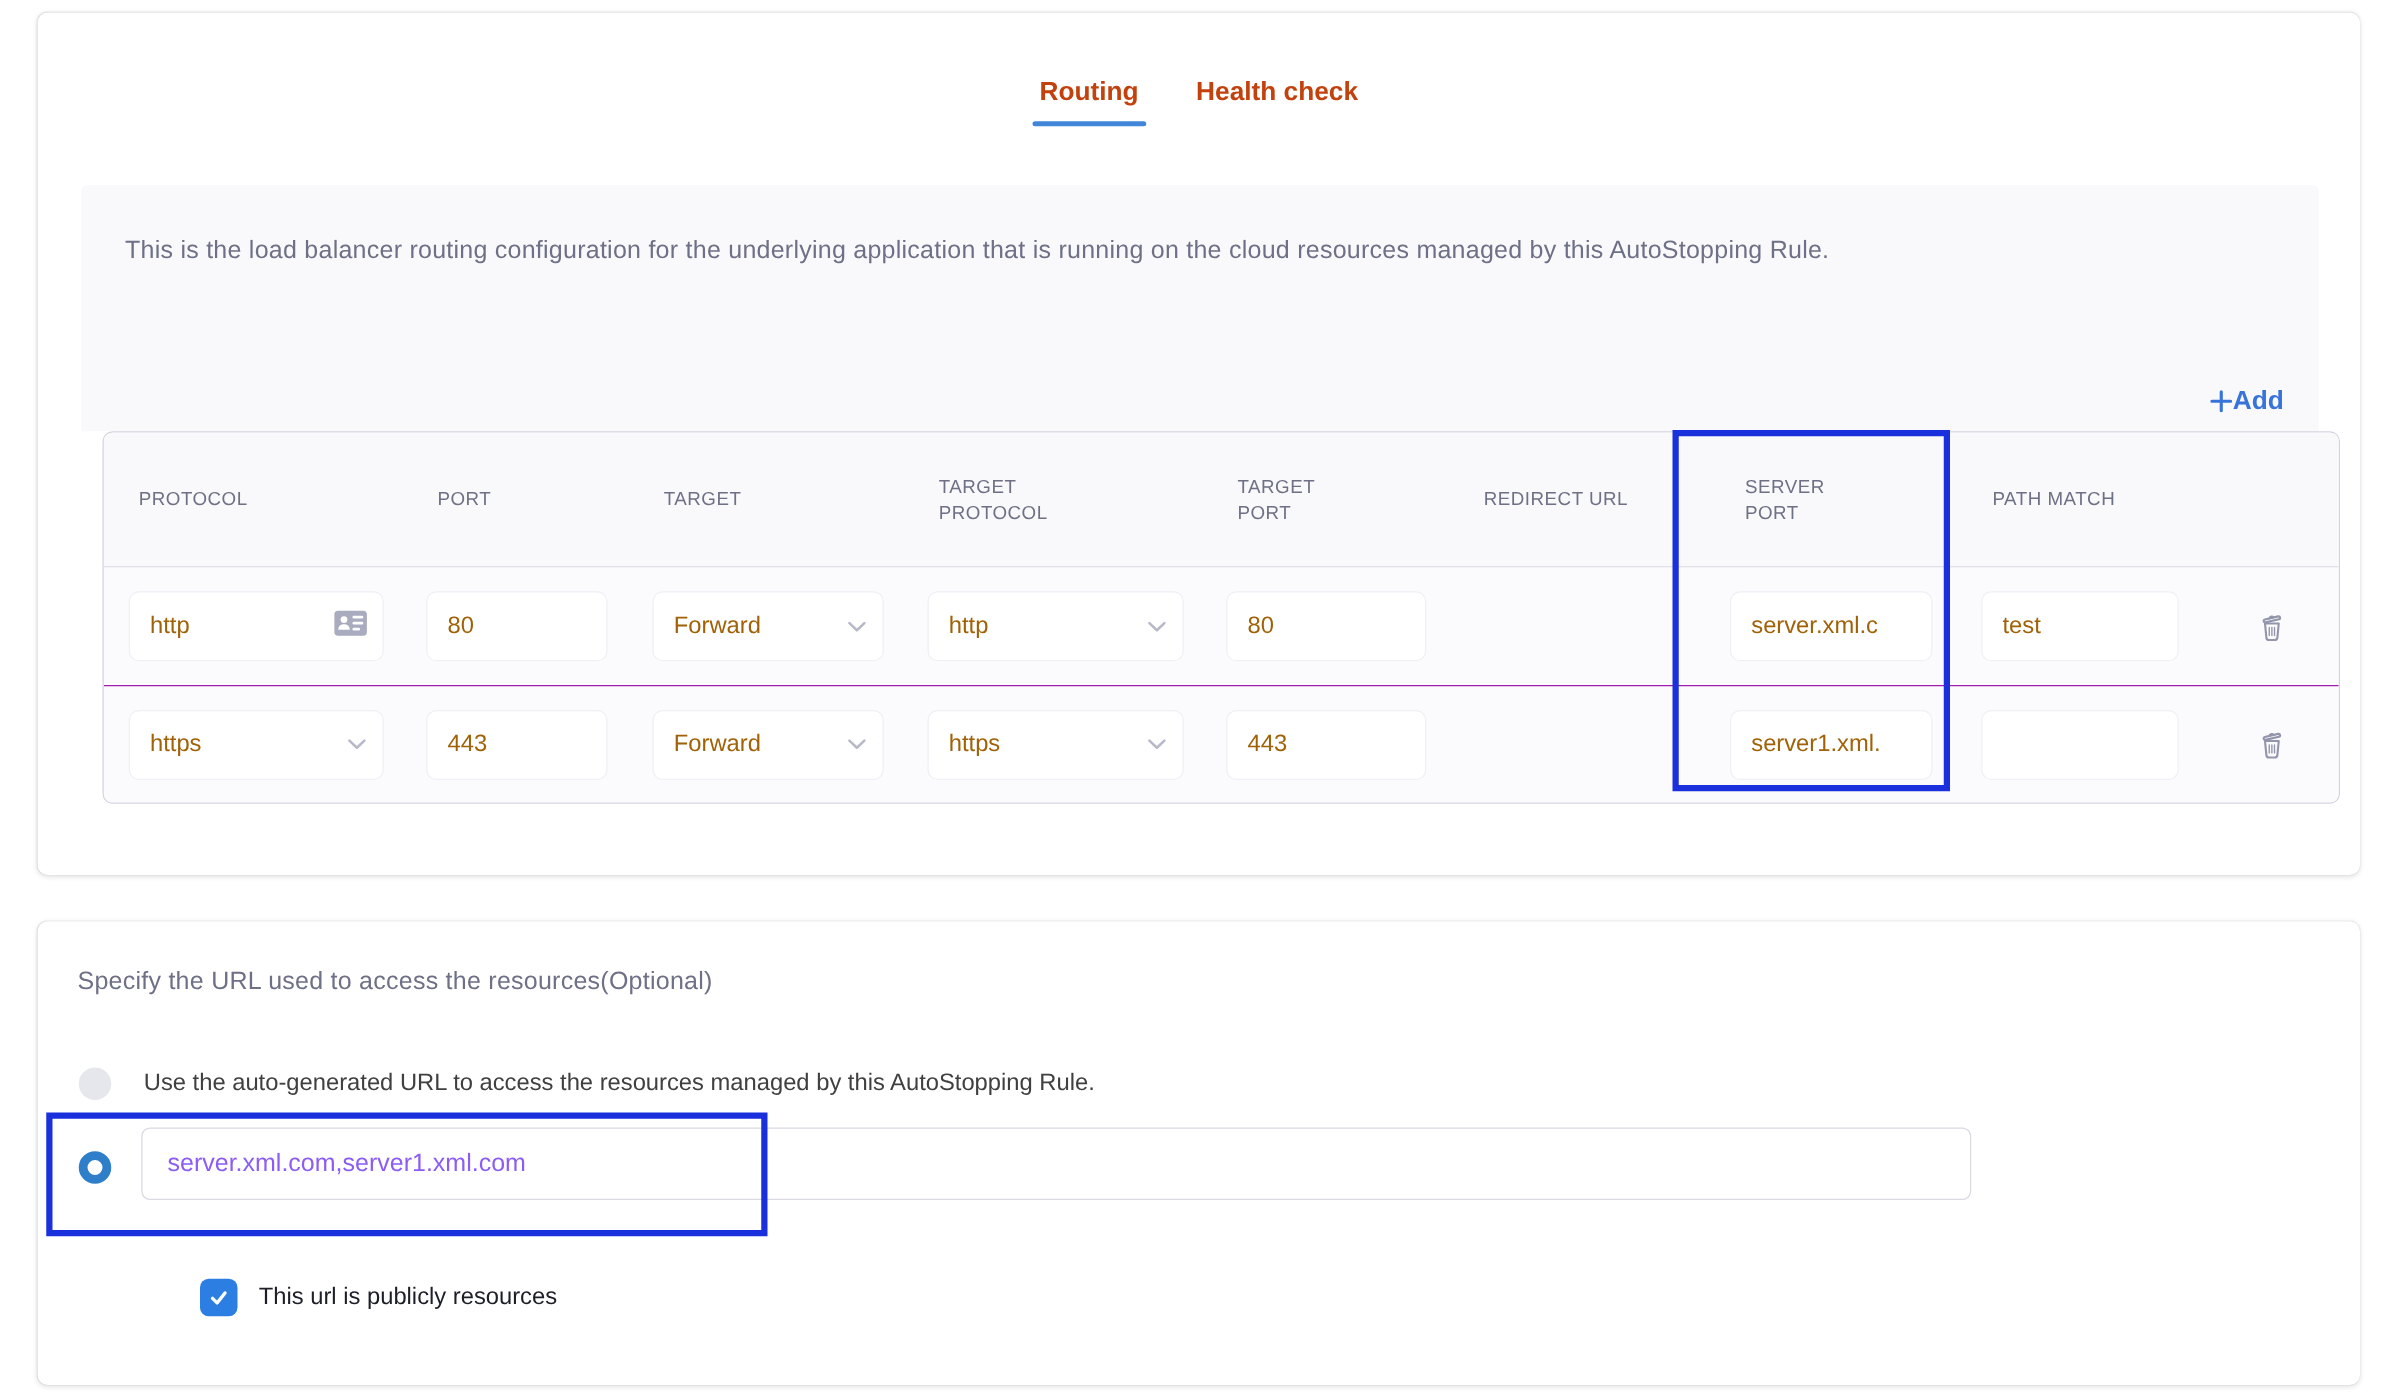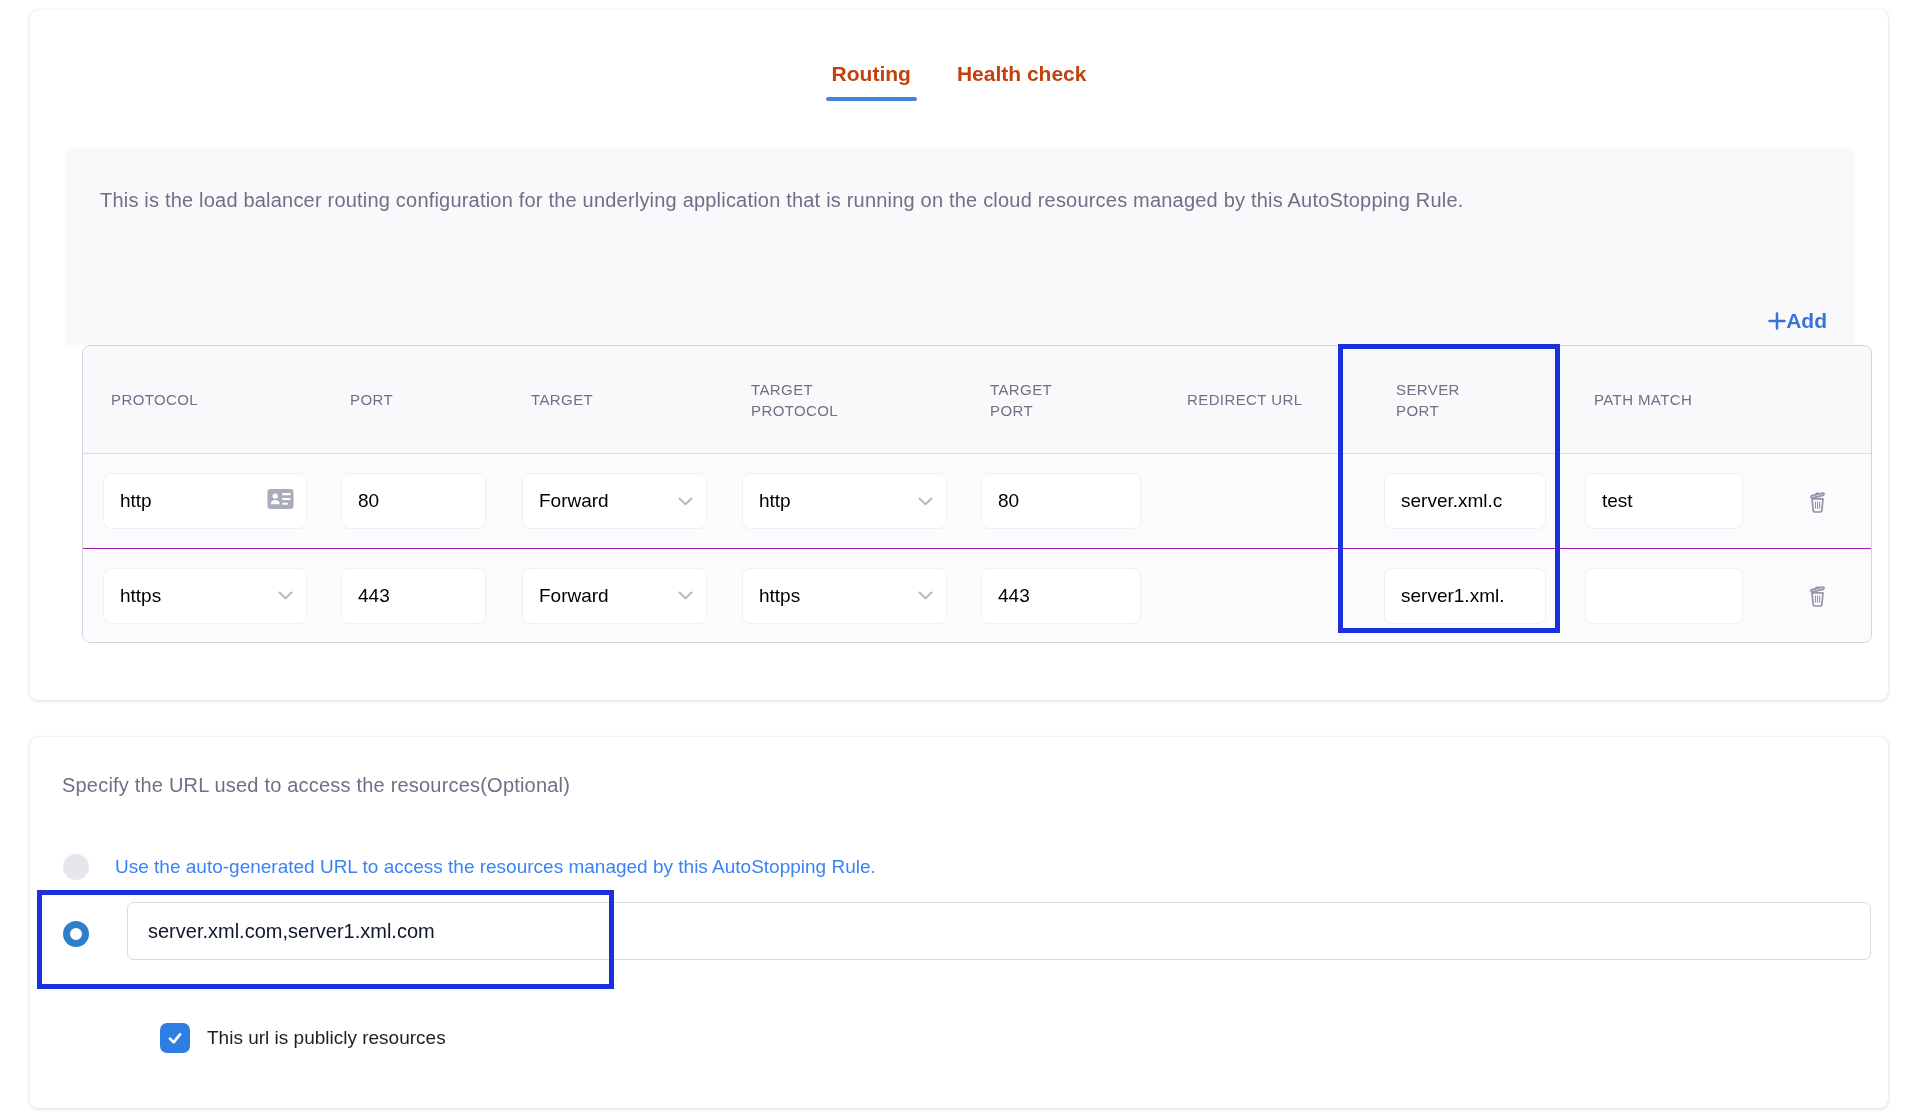--- a/index.html
+++ b/index.html
@@ -37,47 +37,47 @@
   .hcell.c4 span { max-width: 95px; }
   .hcell.c5 span { max-width: 70px; }
   .hcell.c7 span { max-width: 80px; }
   .tcell { padding-left: 15px; display: flex; align-items: center; position: relative; }
   .tcell.c1 { padding-left: 20px; }
   .tcell.c7 { padding-left: 28px; }
   .tcell.c8 { padding-left: 7px; }
   .tcell.c9 { justify-content: center; padding-left: 0; }
 
   .fld { height: 56px; background: #fff; border: 1px solid #eef0f5; border-radius: 8px;
-         font-family: "Liberation Sans","DejaVu Sans",sans-serif; font-size: 19px; color: #000000;
+         font-family: "Liberation Sans","DejaVu Sans",sans-serif; font-size: 19px; color: #a16207;
          padding: 0 16px; outline: none; }
   .sel { display: flex; align-items: center; justify-content: space-between; padding: 0 13px 0 16px; cursor: pointer; }
   .w204{width:204px} .w145{width:145px} .w185{width:185px} .w205{width:205px}
   .w160{width:160px} .w162{width:162px} .w158{width:158px}
   .fieldwrap { position: relative; display: flex; align-items: center; }
   .fieldwrap .adorn { position: absolute; right: 13px; top: 50%; transform: translateY(-50%); cursor: pointer; }
 
   .del-btn { background: none; border: none; cursor: pointer; display: flex; align-items: center; justify-content: center; padding: 6px; }
 
   
   .hl-box { position: absolute; border: 5px solid #1a30dd; z-index: 5; pointer-events: none; }
   .hl-server { left: 1308px; top: 334px; width: 222px; height: 289px; }
   .hl-url    { left: 7px;   top: 153px; width: 577px; height: 99px; }
 
   
   .url-title { position: absolute; left: 32px; top: 37px; font-size: 20px; color: #6d7086; letter-spacing: .2px; }
   .opt1 { position: absolute; left: 33px; top: 117px; display: flex; align-items: center; gap: 26px; }
-  .opt-label { font-size: 19px; color: #3b82f6; }
+  .opt-label { font-size: 19px; color: #404040; }
   .radio { width: 26px; height: 26px; border-radius: 50%; flex: none; }
   .radio.off { background: #e6e7ec; }
   .radio.on  { position: absolute; left: 33px; top: 184px; background: #fff; border: 7.5px solid #2e7ec9; cursor: pointer; }
   .radio.off { cursor: pointer; }
-  .url-input { position: absolute; left: 83px; top: 165px; width: 1744px; height: 58px;
+  .url-input { position: absolute; left: 83px; top: 165px; width: 1464px; height: 58px;
                border: 1px solid #d9dae2; border-radius: 7px; background: #fff;
-               font-family: "Liberation Sans","DejaVu Sans",sans-serif; font-size: 20px; color: #0f172a;
-               padding: 0 20px; outline: none; margin-left: 14px; }
+               font-family: "Liberation Sans","DejaVu Sans",sans-serif; font-size: 20px; color: #8b5cf6;
+               padding: 0 20px; outline: none; }
   .pub { position: absolute; left: 130px; top: 286px; display: flex; align-items: center; gap: 17px; }
   .checkbox { width: 30px; height: 30px; background: #2d7ee2; border-radius: 7px; display: flex;
               align-items: center; justify-content: center; cursor: pointer; flex: none; }
   .pub-label { font-size: 19px; color: #1d1e27; }
 </style>
 </head>
 <body>
 
 <div class="card card-top">
 

